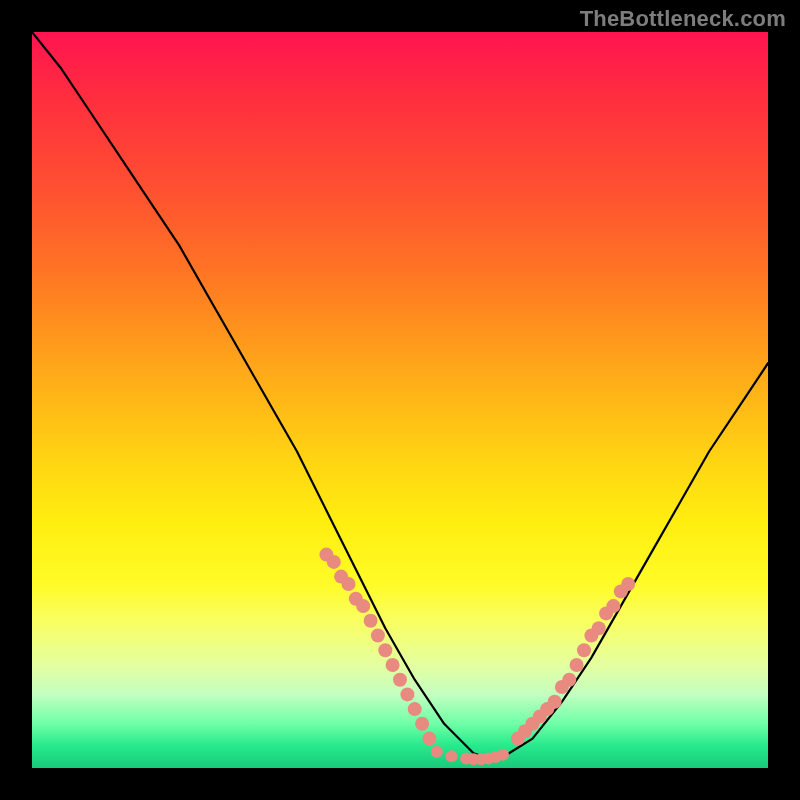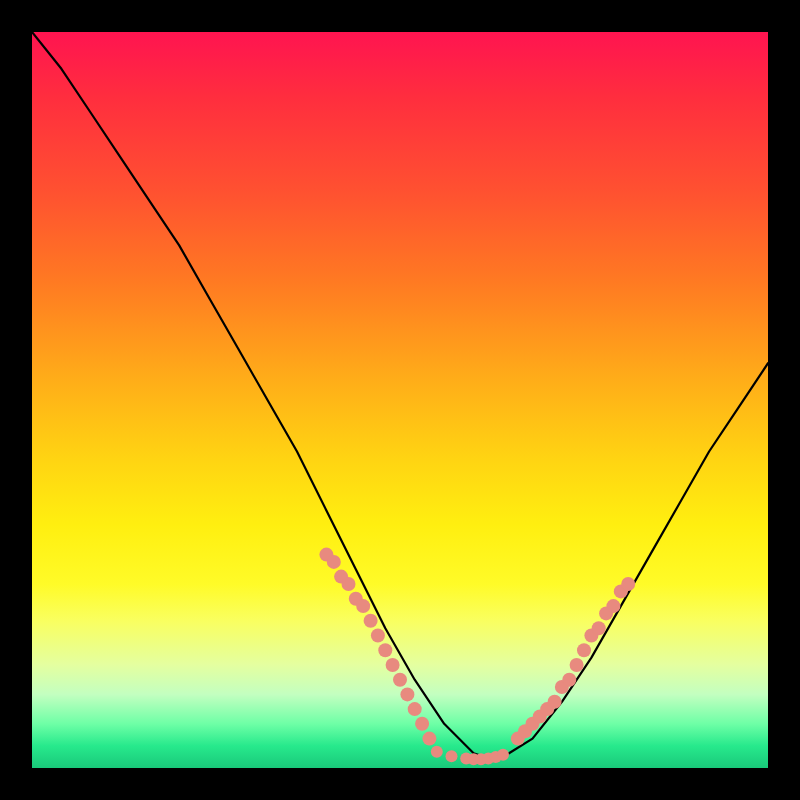--- a/index.html
+++ b/index.html
@@ -54,20 +54,21 @@
     position: absolute;
     left: 0; top: 0;
     width: 736px;
     height: 736px;
   }
 </style>
 </head>
 <body>
 
 <div class="frame">
+  <div class="watermark">TheBottleneck.com</div>
 
   <div class="plot">
     <svg class="curve" viewBox="0 0 736 736" preserveAspectRatio="none">
       <path id="curve-path" fill="none" stroke="#000" stroke-width="2.2" stroke-linecap="round" stroke-linejoin="round" d="M0.0 0.0 L29.4 36.8 L58.9 81.0 L88.3 125.1 L117.8 169.3 L147.2 213.4 L176.6 265.0 L206.1 316.5 L235.5 368.0 L265.0 419.5 L294.4 478.4 L323.8 537.3 L353.3 596.2 L382.7 647.7 L412.2 691.8 L441.6 721.3 L456.3 726.4 L471.0 725.0 L500.5 706.6 L529.9 669.8 L559.4 625.6 L588.8 574.1 L618.2 522.6 L647.7 471.0 L677.1 419.5 L706.6 375.4 L736.0 331.2"></path>
       <g id="dots-left">
           <circle cx="294.4" cy="522.6" r="7" fill="#e88a7f"></circle>
           <circle cx="301.8" cy="529.9" r="7" fill="#e88a7f"></circle>
           <circle cx="309.1" cy="544.6" r="7" fill="#e88a7f"></circle>
           <circle cx="316.5" cy="552.0" r="7" fill="#e88a7f"></circle>
           <circle cx="323.8" cy="566.7" r="7" fill="#e88a7f"></circle>

